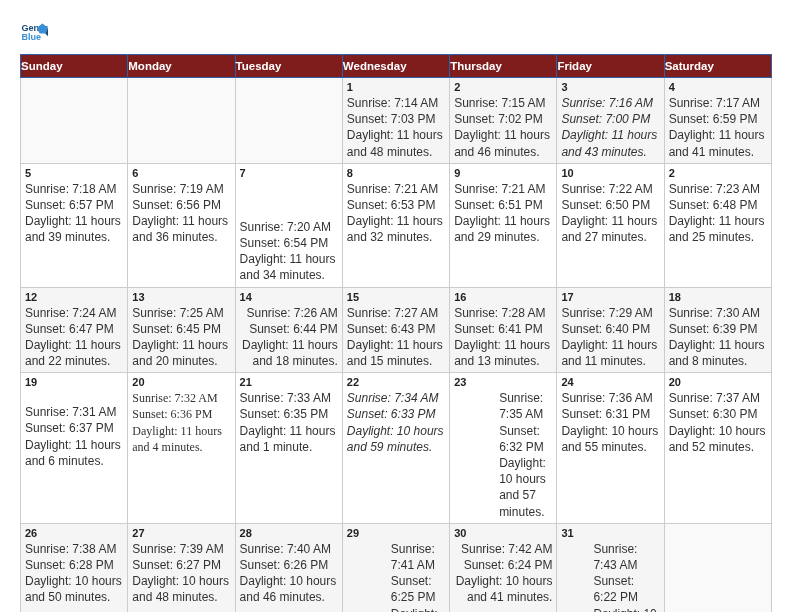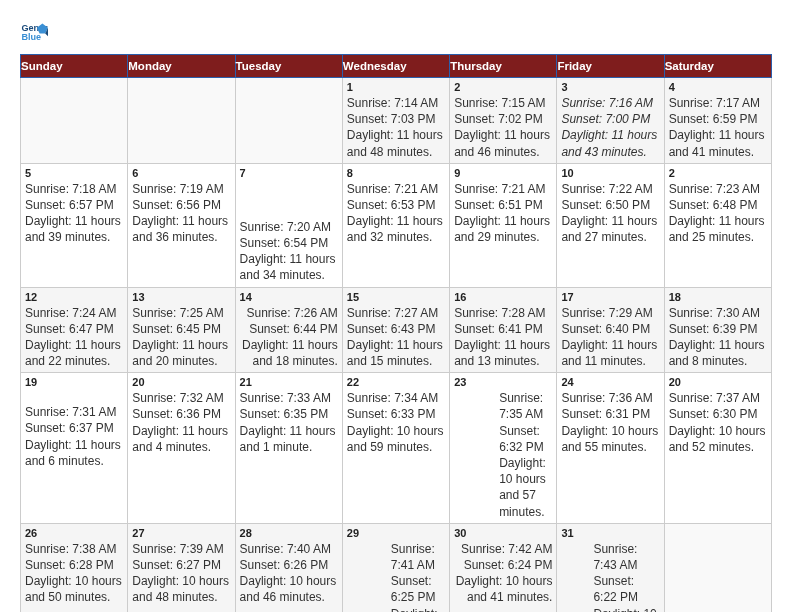--- a/index.html
+++ b/index.html
@@ -258,35 +258,35 @@
         <tr>
           <td>
             <span class="day-num">19</span>
             <div class="cell-content" style="white-space: pre-line; margin-top: 16px;">Sunrise: 7:31 AM
 Sunset: 6:37 PM
 Daylight: 11 hours
 and 6 minutes.</div>
           </td>
           <td>
             <span class="day-num">20</span>
-            <div class="cell-content" style="white-space: pre-line;">Sunrise: 7:32 AM
+            <div class="cell-content" style="white-space: pre-line; font-family: Liberation Serif, serif;">Sunrise: 7:32 AM
 Sunset: 6:36 PM
 Daylight: 11 hours
 and 4 minutes.</div>
           </td>
           <td>
             <span class="day-num">21</span>
             <div class="cell-content" style="white-space: pre-line;">Sunrise: 7:33 AM
 Sunset: 6:35 PM
 Daylight: 11 hours
 and 1 minute.</div>
           </td>
           <td>
             <span class="day-num">22</span>
-            <div class="cell-content" style="white-space: pre-line;">Sunrise: 7:34 AM
+            <div class="cell-content" style="white-space: pre-line; font-style: italic;">Sunrise: 7:34 AM
 Sunset: 6:33 PM
 Daylight: 10 hours
 and 59 minutes.</div>
           </td>
           <td>
             <span class="day-num">23</span>
             <div class="cell-content" style="white-space: pre-line; margin-left: 45px;">Sunrise: 7:35 AM
 Sunset: 6:32 PM
 Daylight: 10 hours
 and 57 minutes.</div>

